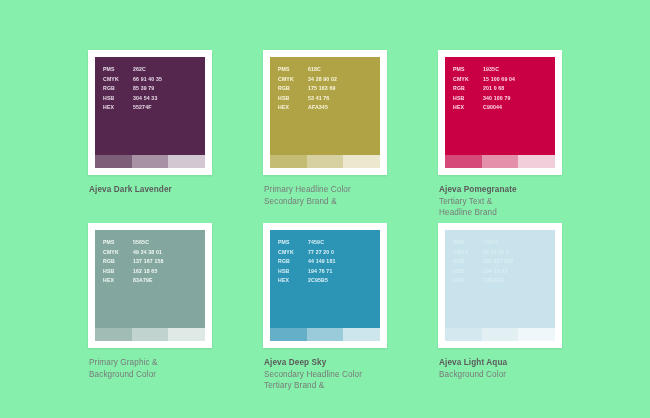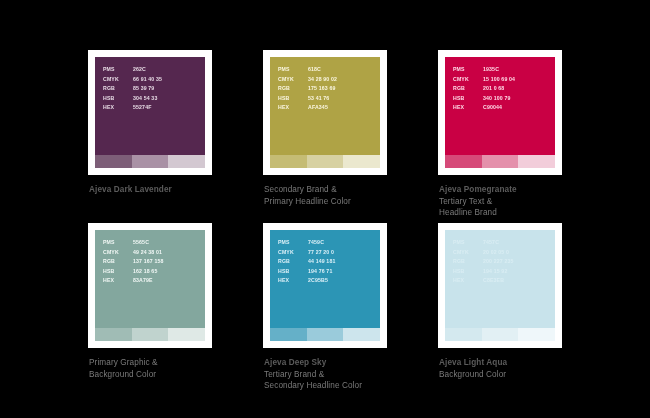--- a/index.html
+++ b/index.html
@@ -11,21 +11,21 @@
     height: 418px;
     background: #f0f0f0;
     font-family: "Liberation Sans", sans-serif;
     overflow: hidden;
   }
 
   #page-root {
     width: 650px;
     height: 418px;
     position: relative;
-    background: #000000;
+    background: #86efac;
   }
 
   .palette-grid {
     position: absolute;
     left: 88px;
     top: 50px;
     width: 500px;
     display: grid;
     grid-template-columns: repeat(3, 175px);
     grid-template-rows: repeat(2, 173px);
@@ -180,22 +180,22 @@
               </div>
             </div>
           </div>
           <div class="tint-row">
             <div class="tint-bar" style="background: rgb(197, 188, 116);"></div>
             <div class="tint-bar" style="background: rgb(215, 209, 162);"></div>
             <div class="tint-bar" style="background: rgb(235, 232, 206);"></div>
           </div>
         </div>
         <div class="caption">
+          <div class="caption-sub">Primary Headline Color</div>
           <div class="caption-sub">Secondary Brand &amp;</div>
-          <div class="caption-sub">Primary Headline Color</div>
         </div>
       </div>
       <div class="swatch-cell">
         <div class="swatch-card" style="background: rgb(255, 255, 255);">
           <div class="color-block" style="background: rgb(201, 0, 68);">
             <div class="spec-list">
               <div class="spec-row">
                 <span class="spec-key" style="color: rgb(255, 220, 232);">PMS</span>
                 <span class="spec-val" style="color: rgb(255, 220, 232);">1935C</span>
               </div>
@@ -293,22 +293,22 @@
             </div>
           </div>
           <div class="tint-row">
             <div class="tint-bar" style="background: rgb(101, 176, 200);"></div>
             <div class="tint-bar" style="background: rgb(154, 203, 219);"></div>
             <div class="tint-bar" style="background: rgb(205, 229, 237);"></div>
           </div>
         </div>
         <div class="caption">
           <div class="caption-title">Ajeva Deep Sky</div>
+          <div class="caption-sub">Secondary Headline Color</div>
           <div class="caption-sub">Tertiary Brand &amp;</div>
-          <div class="caption-sub">Secondary Headline Color</div>
         </div>
       </div>
       <div class="swatch-cell">
         <div class="swatch-card" style="background: rgb(255, 255, 255);">
           <div class="color-block" style="background: rgb(200, 227, 235);">
             <div class="spec-list">
               <div class="spec-row">
                 <span class="spec-key" style="color: rgb(217, 237, 243);">PMS</span>
                 <span class="spec-val" style="color: rgb(217, 237, 243);">7457C</span>
               </div>

